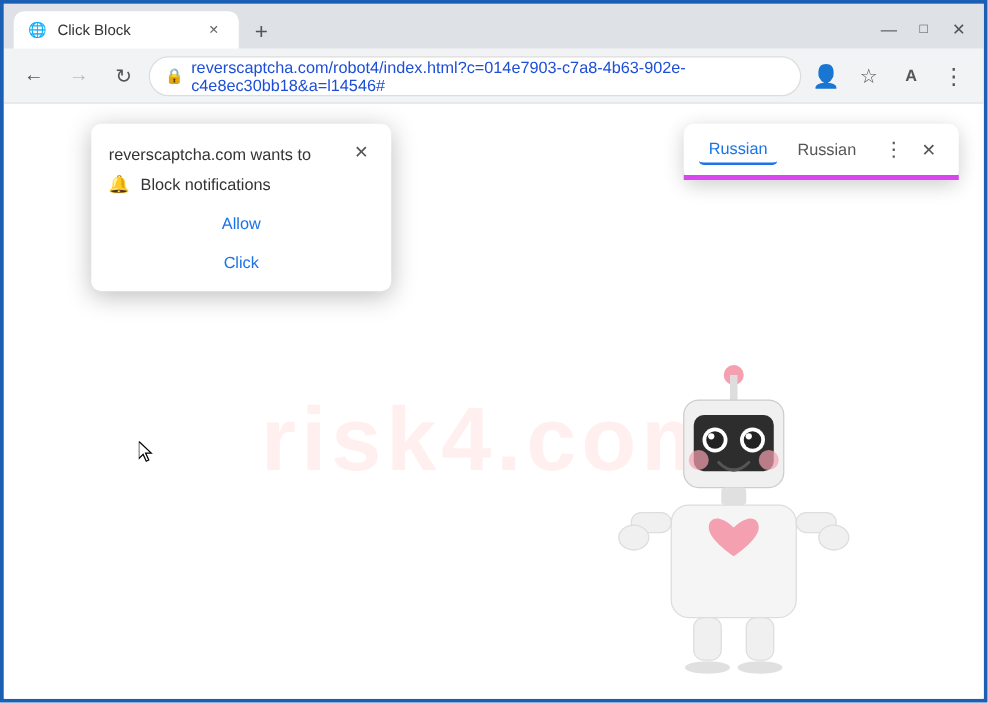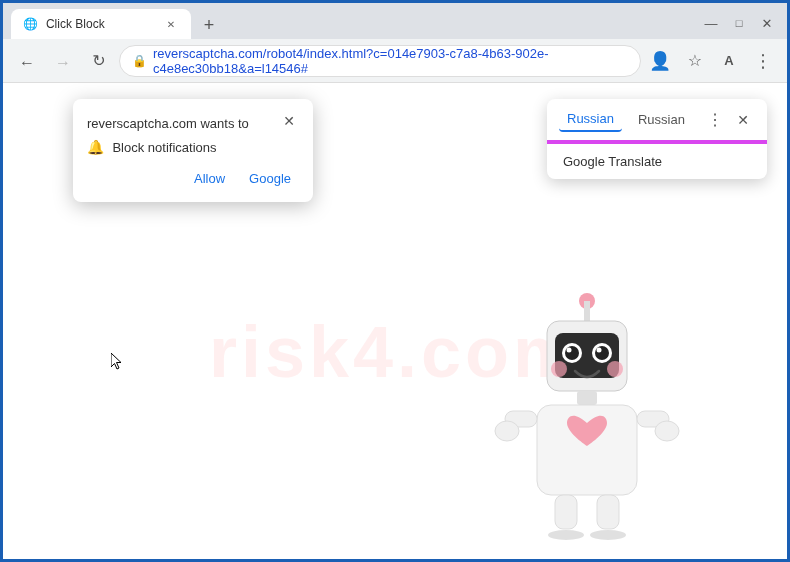--- a/index.html
+++ b/index.html
@@ -206,20 +206,21 @@
       gap: 8px;
       font-size: 13px;
       color: #333;
       margin-bottom: 12px;
     }
     .bell-icon { font-size: 14px; }
     .popup-buttons {
       display: flex;
       justify-content: flex-end;
       gap: 8px;
+      flex-direction: column;
     }
     .btn-allow {
       color: #1a73e8;
       background: transparent;
       border: none;
       font-size: 13px;
       font-weight: 500;
       cursor: pointer;
       padding: 4px 8px;
       border-radius: 4px;
@@ -346,32 +347,31 @@
     <div class="popup-header">
       <span class="popup-title">reverscaptcha.com wants to</span>
       <span class="popup-close">✕</span>
     </div>
     <div class="popup-notification-row">
       <span class="bell-icon">🔔</span>
       <span>Block notifications</span>
     </div>
     <div class="popup-buttons">
       <button class="btn-allow">Allow</button>
-      <button class="btn-block">Google</button>
+      <button class="btn-block">Click</button>
     </div>
   </div>
 
   <div class="translation-popup">
     <div class="translation-header">
       <button class="lang-btn active">Russian</button>
       <button class="lang-btn inactive">Russian</button>
       <span class="translation-menu-dots">⋮</span>
       <span class="translation-close">✕</span>
     </div>
-    <div class="translation-option">Google Translate</div>
   </div>
 
 
   <div class="robot-container">
     <svg viewBox="0 0 200 280" xmlns="http://www.w3.org/2000/svg" width="200" height="280">
 
       <circle cx="100" cy="30" r="8" fill="#f4a0b0"></circle>
       <rect x="97" y="30" width="6" height="20" fill="#ddd"></rect>
 
       <rect x="60" y="50" width="80" height="70" rx="12" fill="#f0f0f0" stroke="#ccc" stroke-width="1"></rect>

